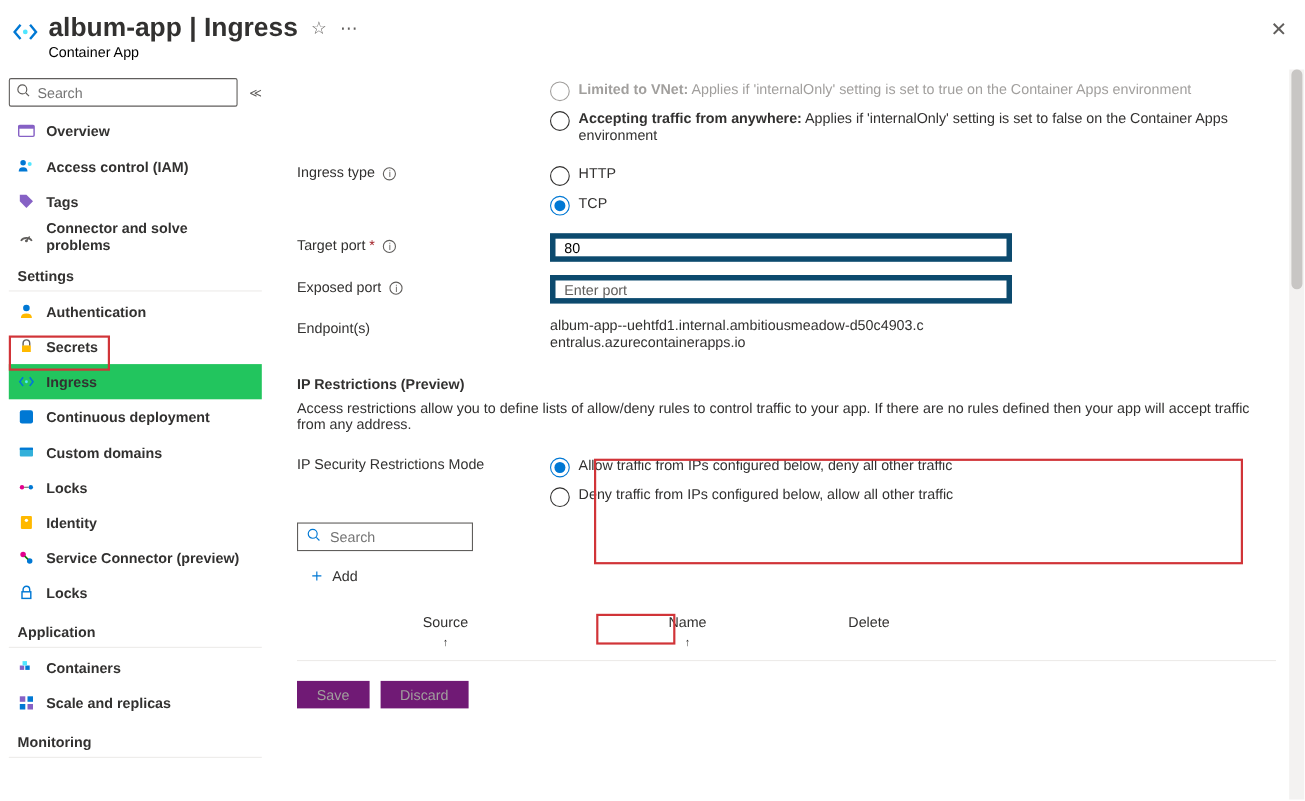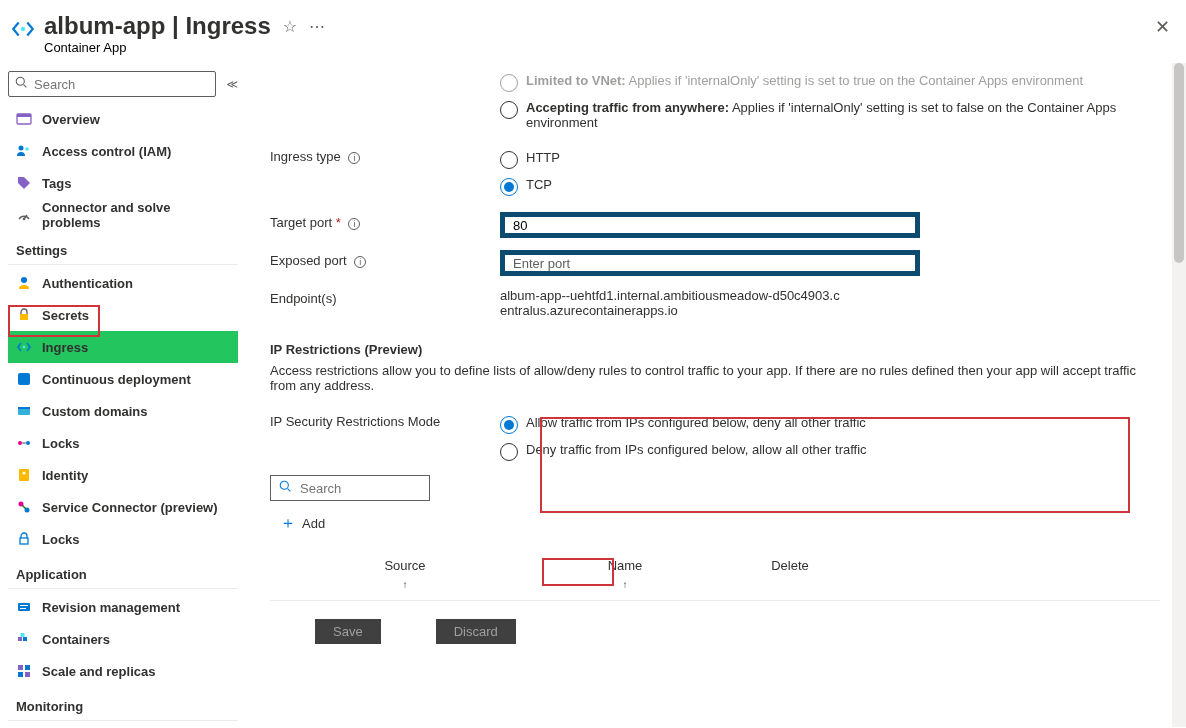--- a/index.html
+++ b/index.html
@@ -65,21 +65,21 @@
 .add-btn .plus { color: #0078d4; font-size: 16px; font-weight: 300; }
 
 .table-header { display: flex; padding: 14px 30px 10px 30px; border-bottom: 1px solid #edebe9; margin-top: 6px; }
 .th { font-size: 13px; display: flex; align-items: center; gap: 6px; flex-direction: column; }
 .th1 { width: 210px; }
 .th2 { width: 230px; }
 .th3 { width: 100px; }
 .arrow-up { font-size: 10px; }
 
 .footer-actions { display: flex; gap: 10px; padding: 18px 0 10px 0; }
-.btn { padding: 5px 18px; font-size: 13px; border: none; background: #404040; color: #a19f9d; cursor: default; margin-left: 45px; }
+.btn { padding: 5px 18px; font-size: 13px; border: none; background: #701a75; color: #a19f9d; cursor: default; }
 
 .hl-red { border: 2px solid #d13438; position: absolute; pointer-events: none; z-index: 10; }
 .hl-ingress { left: 8px; top: 242px; width: 92px; height: 32px; }
 .hl-ip-mode { left: 270px; top: 354px; width: 590px; height: 96px; }
 .hl-add { left: 272px; top: 495px; width: 72px; height: 28px; }
 
 .content-inner { position: relative; padding-right: 16px; }
 </style>
 </head>
 <body>
@@ -237,30 +237,20 @@
             <path d="M5 7 V5 A3 3 0 0 1 11 5 V7" fill="none" stroke="#0078d4" stroke-width="1.3"></path>
           </svg>
         </span>
       <span class="nav-label">Locks</span>
     </div>
 
     <div class="section-header">Application</div>
     <div class="nav-item">
       <span class="nav-icon">
           <svg viewBox="0 0 16 16">
-            <rect x="2" y="4" width="12" height="8" rx="1" fill="#0078d4"></rect>
-            <rect x="4" y="6" width="8" height="1" fill="#fff"></rect>
-            <rect x="4" y="9" width="6" height="1" fill="#fff"></rect>
-          </svg>
-        </span>
-      <span class="nav-label">Revision management</span>
-    </div>
-    <div class="nav-item">
-      <span class="nav-icon">
-          <svg viewBox="0 0 16 16">
             <rect x="2" y="6" width="4" height="4" fill="#8661c5"></rect>
             <rect x="7" y="6" width="4" height="4" fill="#0078d4"></rect>
             <rect x="4.5" y="2" width="4" height="4" fill="#50e6ff"></rect>
           </svg>
         </span>
       <span class="nav-label">Containers</span>
     </div>
     <div class="nav-item">
       <span class="nav-icon">
           <svg viewBox="0 0 16 16">

